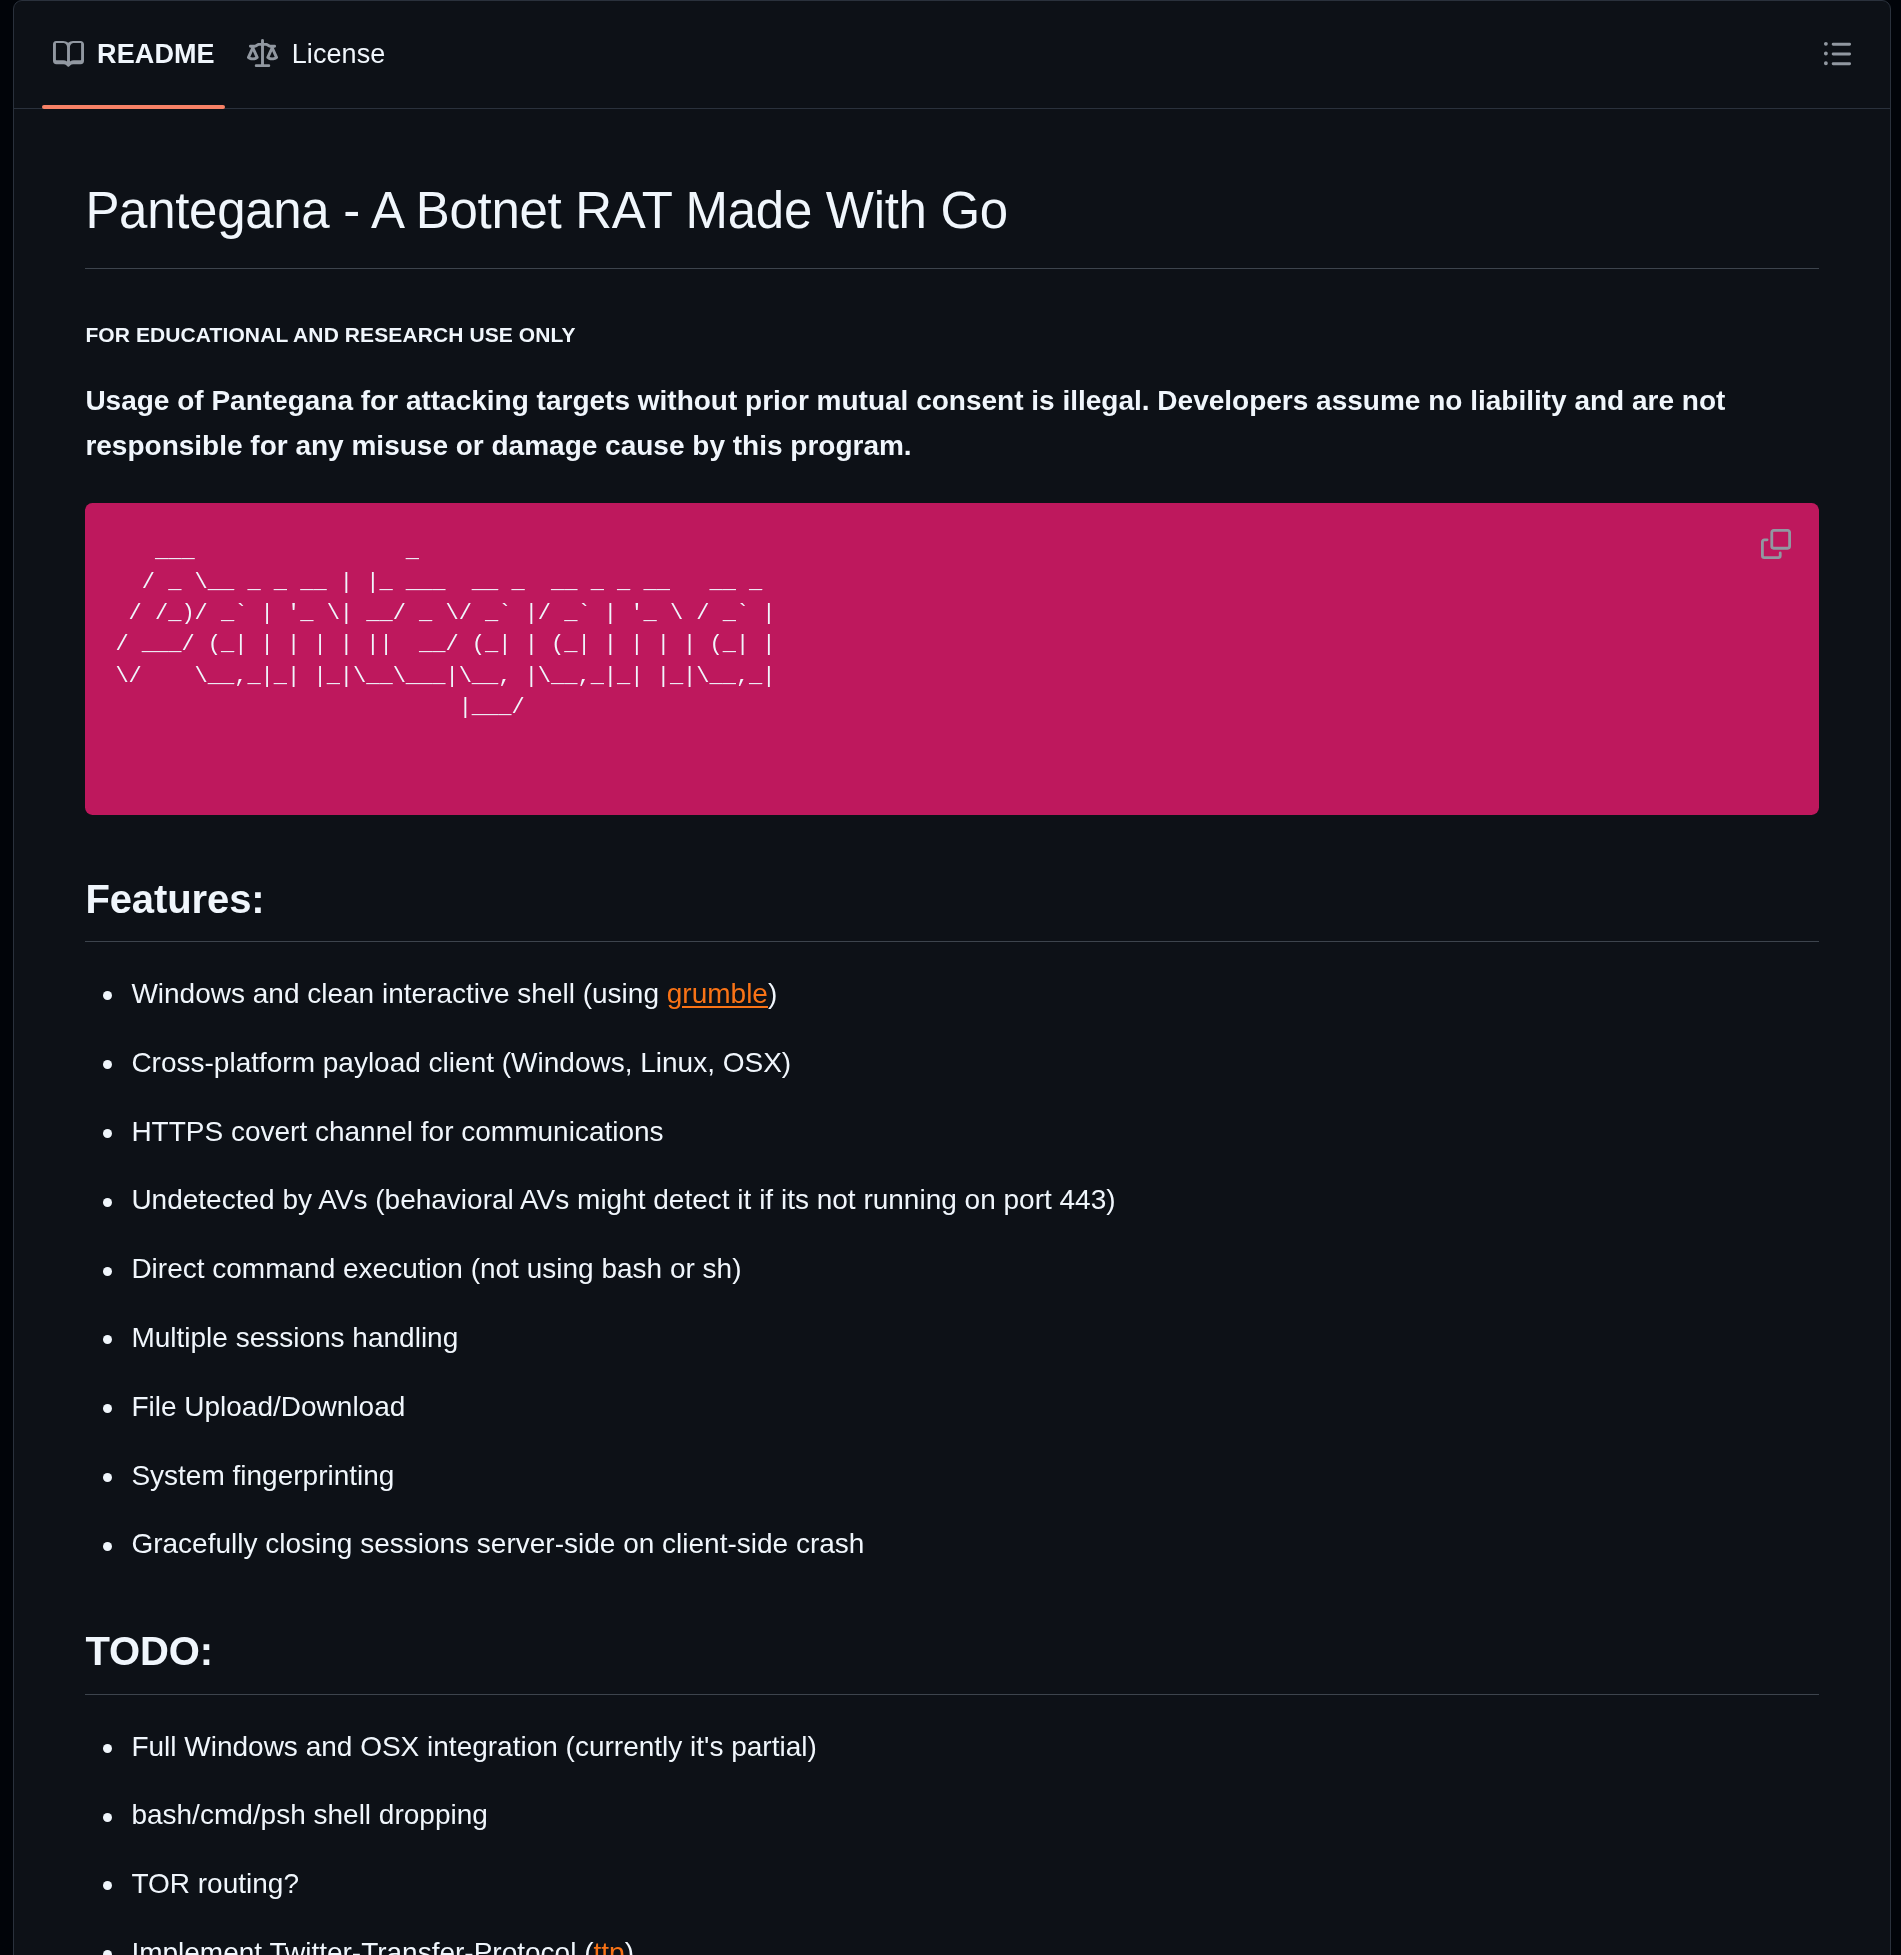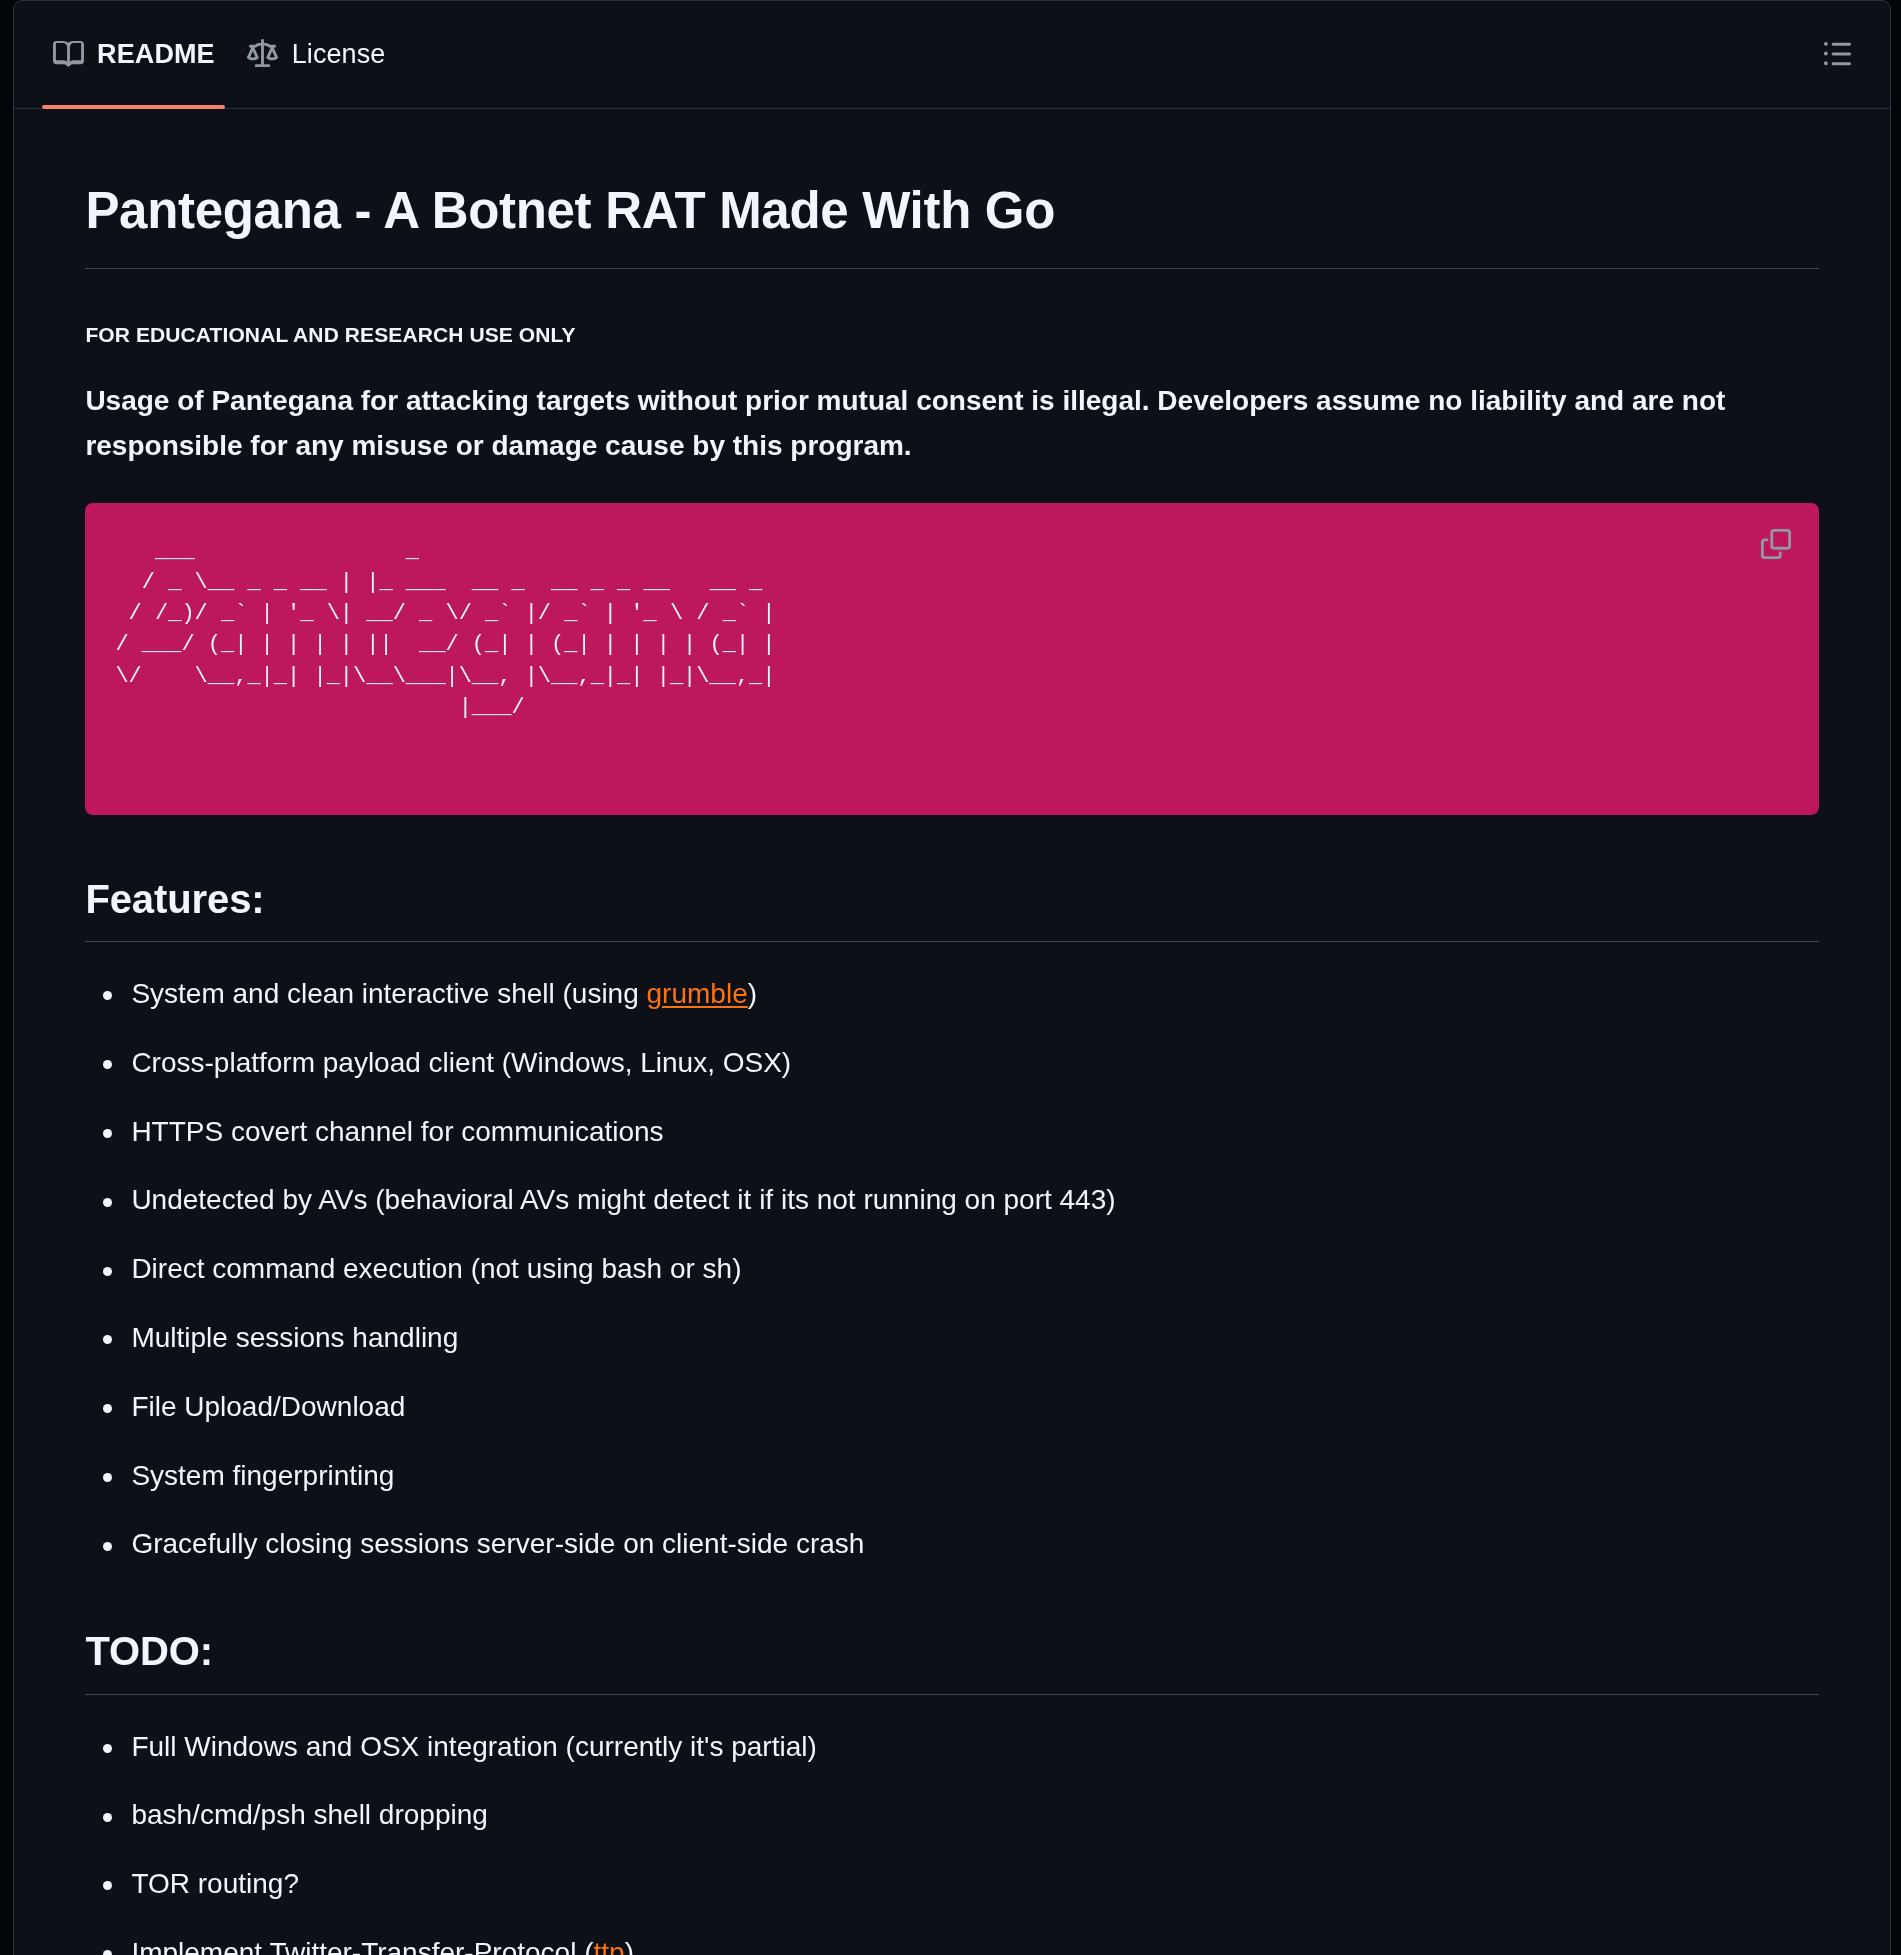--- a/index.html
+++ b/index.html
@@ -81,21 +81,21 @@
   
   .article {
     padding: 42px 71px 67px 71px;
   }
 
   h1.doc-title {
     margin: 28px 0 0 0;
     padding: 0 0 25px 0;
     font-size: 51px;
     line-height: 1.25;
-    font-weight: 700;
+    font-weight: 400;
     letter-spacing: -0.3px;
     color: #f0f6fc;
     border-bottom: 1.1px solid #3d444d;
   }
 
   h2.section-sub {
     margin: 52px 0 0 0;
     font-size: 21px;
     line-height: 1.3;
     font-weight: 700;
@@ -243,21 +243,21 @@
           <svg width="30" height="30" viewBox="0 0 16 16" fill="currentColor" aria-hidden="true">
             <path d="M0 6.75C0 5.784.784 5 1.75 5h1.5a.75.75 0 0 1 0 1.5h-1.5a.25.25 0 0 0-.25.25v7.5c0 .138.112.25.25.25h7.5a.25.25 0 0 0 .25-.25v-1.5a.75.75 0 0 1 1.5 0v1.5A1.75 1.75 0 0 1 9.25 16h-7.5A1.75 1.75 0 0 1 0 14.25Z"></path>
             <path d="M5 1.75C5 .784 5.784 0 6.75 0h7.5C15.216 0 16 .784 16 1.75v7.5A1.75 1.75 0 0 1 14.25 11h-7.5A1.75 1.75 0 0 1 5 9.25Zm1.75-.25a.25.25 0 0 0-.25.25v7.5c0 .138.112.25.25.25h7.5a.25.25 0 0 0 .25-.25v-7.5a.25.25 0 0 0-.25-.25Z"></path>
           </svg>
         </span>
       </div>
     </div>
 
     <h2 class="section-head">Features:</h2>
     <ul class="bullets">
-        <li><span>System and clean interactive shell (using </span><a class="inline-link">grumble</a><span>)</span></li>
+        <li><span>Windows and clean interactive shell (using </span><a class="inline-link">grumble</a><span>)</span></li>
         <li><span>Cross-platform payload client (Windows, Linux, OSX)</span></li>
         <li><span>HTTPS covert channel for communications</span></li>
         <li><span>Undetected by AVs (behavioral AVs might detect it if its not running on port 443)</span></li>
         <li><span>Direct command execution (not using bash or sh)</span></li>
         <li><span>Multiple sessions handling</span></li>
         <li><span>File Upload/Download</span></li>
         <li><span>System fingerprinting</span></li>
         <li><span>Gracefully closing sessions server-side on client-side crash</span></li>
       </ul>
 

